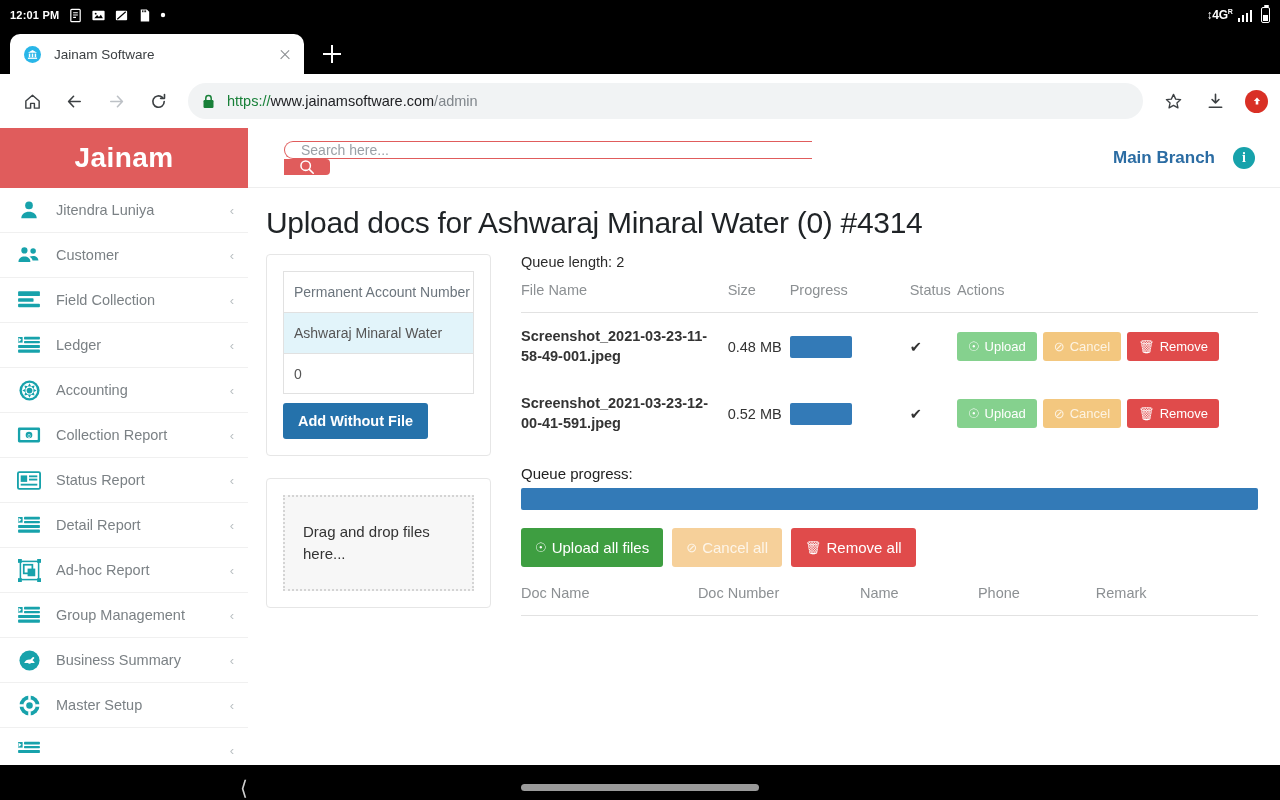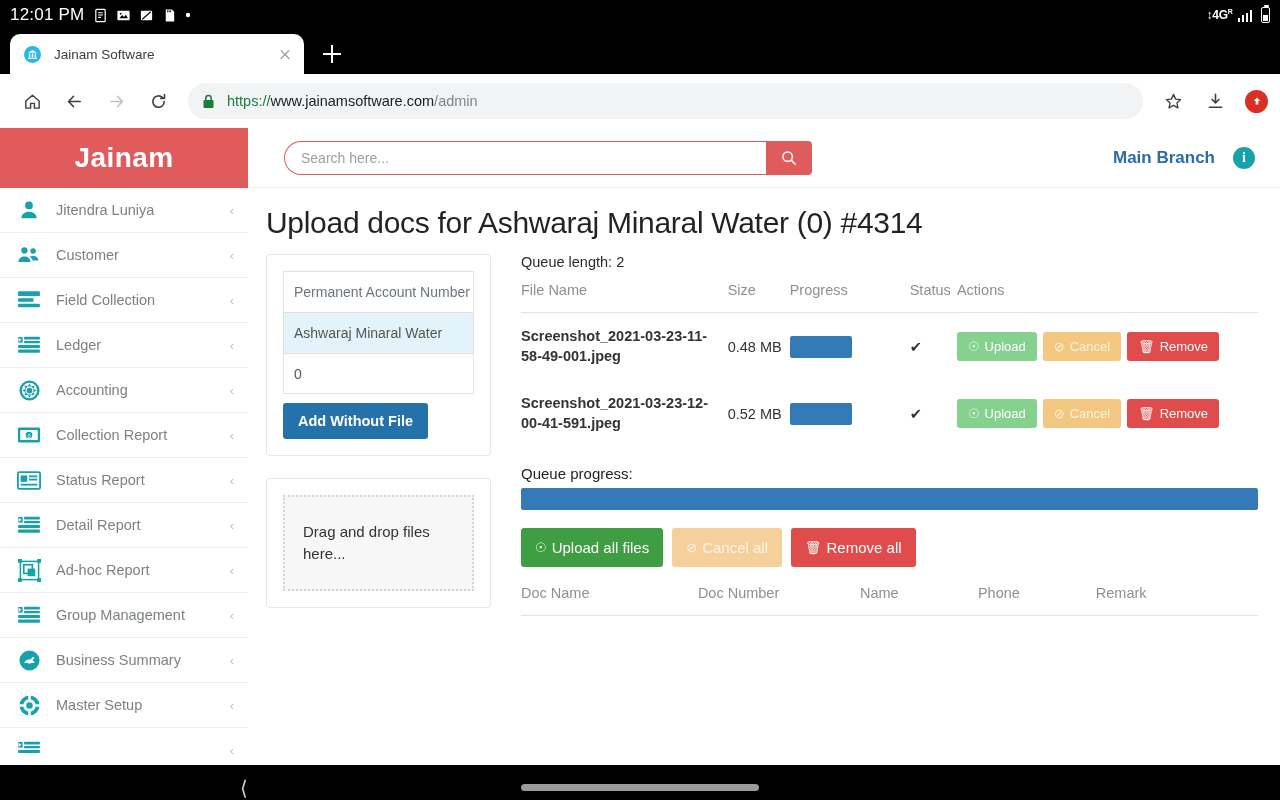--- a/index.html
+++ b/index.html
@@ -11,21 +11,21 @@
   }
 
   
   .status-bar {
     height: 30px; width: 100%;
     background: #000; color: #fff;
     display: flex; align-items: center;
     padding: 0 10px;
   }
   .status-left { display: flex; align-items: center; gap: 9px; }
-  .status-clock { font-size: 17px; font-weight: 400; letter-spacing: .2px; }
+  .status-clock { font-size: 11px; font-weight: 700; letter-spacing: .2px; }
   .status-icons { display: flex; align-items: center; gap: 8px; }
   .sicon { width: 15px; height: 15px; display: inline-block; position: relative; }
   .sicon svg { display: block; }
   .status-right { margin-left: auto; display: flex; align-items: center; gap: 5px; }
   .net-label { font-size: 12px; font-weight: 600; letter-spacing: -.3px; }
   .net-label sup { font-size: 7px; vertical-align: super; }
   .sig-bars { display: flex; align-items: flex-end; gap: 1.5px; height: 13px; }
   .sig-bars i { width: 2.5px; background: #fff; display: block; }
   .sig-bars i:nth-child(1){height:4px}.sig-bars i:nth-child(2){height:6.5px}
   .sig-bars i:nth-child(3){height:9px}.sig-bars i:nth-child(4){height:12px}
@@ -100,21 +100,21 @@
   .nav-icon { width: 30px; flex: 0 0 30px; display: flex; align-items: center; justify-content: center; color: #17a2ab; }
   .nav-label { flex: 1; margin-left: 12px; font-size: 14.5px; color: #7b8185; }
   .nav-caret { font-size: 13px; color: #b9bfc2; }
 
   
   .main { flex: 1; background: #fff; display: flex; flex-direction: column; min-width: 0; }
   .topbar {
     height: 60px; background: #fff; display: flex; align-items: center;
     padding: 0 25px 0 36px; border-bottom: 1px solid #eee;
   }
-  .search-wrap { display: flex; width: 528px; height: 34px; }
+  .search-wrap { display: flex; width: 528px; height: 34px; flex-direction: column; }
   .search-input {
     flex: 1; border: 1px solid #e05c5c; border-right: none;
     border-radius: 17px 0 0 17px; padding: 0 16px;
     font-size: 14px; color: #444; outline: none; background: #fff;
     font-family: "Liberation Sans", sans-serif;
   }
   .search-input::placeholder { color: #9aa0a6; }
   .search-btn {
     width: 46px; background: #e05c5c; border: none;
     border-radius: 0 4px 4px 0; display:flex; align-items:center; justify-content:center;

